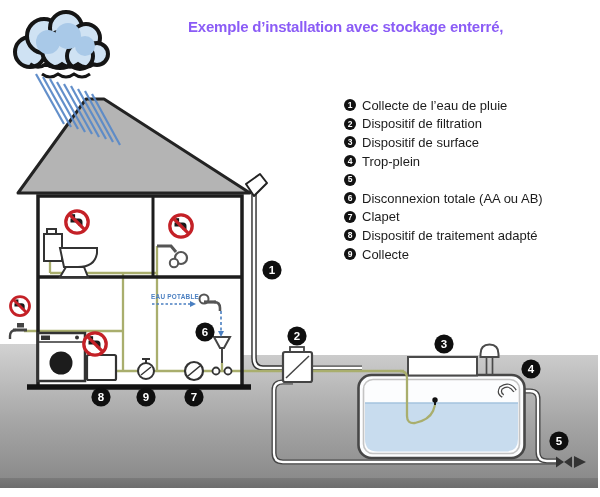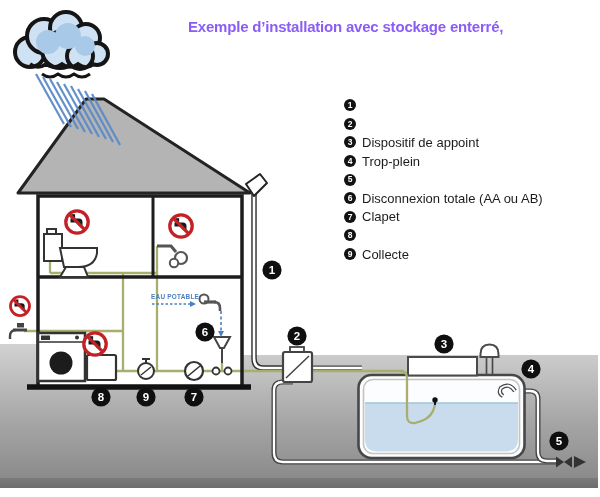--- a/index.html
+++ b/index.html
@@ -247,45 +247,48 @@
       <circle cx="146" cy="397" r="9.6" fill="#0f0f0f"></circle>
       <text class="marker-text" x="146" y="401">9</text>
       </g>
   </svg>
 
   <h1 class="title"><span>Exemple d’installation avec stockage enterré,</span><br></h1>
 
   <ul class="legend">
     <li>
         <span class="lnum">1</span>
+        <span>Collecte de l’eau de pluie</span>
       </li>
     <li>
         <span class="lnum">2</span>
+        <span>Dispositif de filtration</span>
       </li>
     <li>
         <span class="lnum">3</span>
-        <span>Dispositif de appoint</span>
+        <span>Dispositif de surface</span>
       </li>
     <li>
         <span class="lnum">4</span>
         <span>Trop-plein</span>
       </li>
     <li>
         <span class="lnum">5</span>
       </li>
     <li>
         <span class="lnum">6</span>
         <span>Disconnexion totale (AA ou AB)</span>
       </li>
     <li>
         <span class="lnum">7</span>
         <span>Clapet</span>
       </li>
     <li>
         <span class="lnum">8</span>
+        <span>Dispositif de traitement adapté</span>
       </li>
     <li>
         <span class="lnum">9</span>
         <span>Collecte</span>
       </li>
   </ul>
 
 </div>
 
 </body></html>

